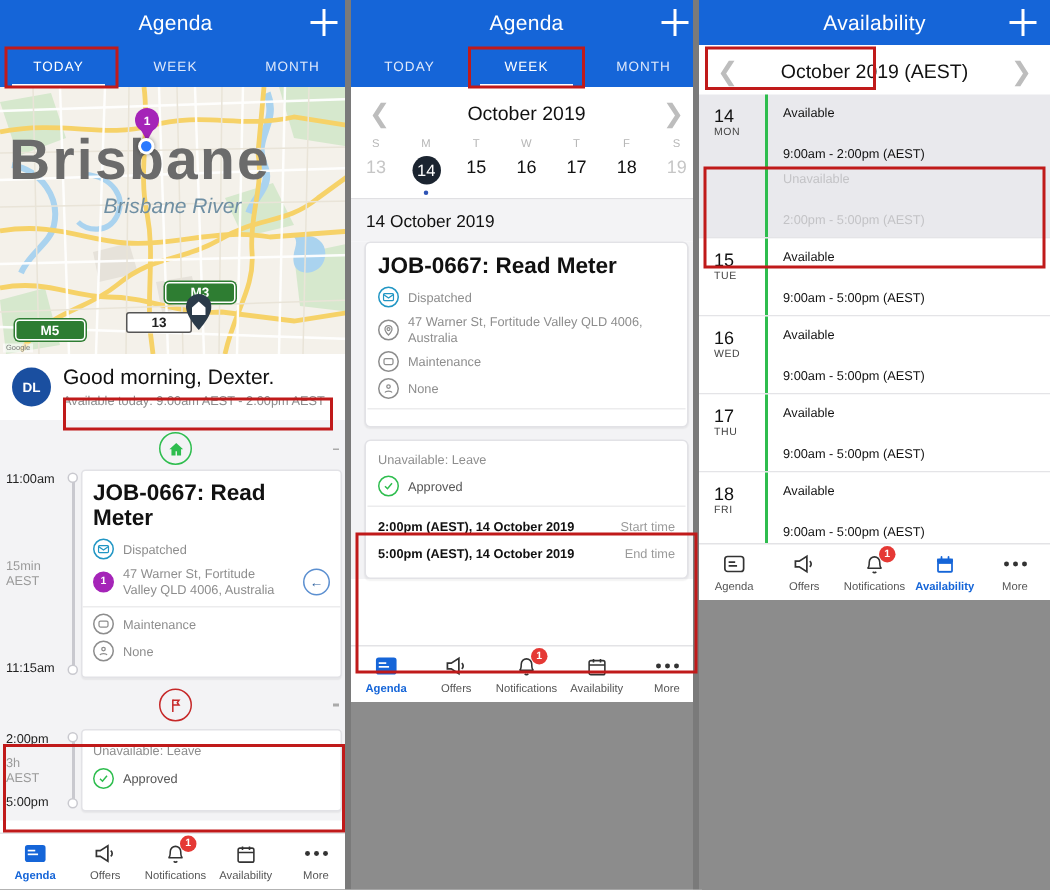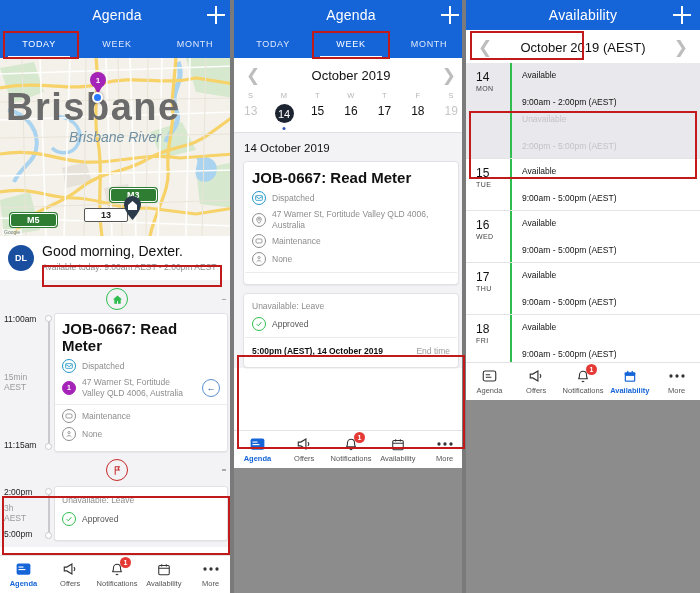--- a/index.html
+++ b/index.html
@@ -582,20 +582,24 @@
         <div class="card-line" style="margin-top:6px;">
           <span class="ic green">
             <svg width="8" height="8" viewBox="0 0 24 24" fill="none" stroke="#2ebd4e" stroke-width="3">
                 <path d="M5 12.5l5 5 9-11"></path>
               </svg>
           </span>
           <span class="txt" style="color:#555;">Approved</span>
         </div>
         <div class="card-div"></div>
         <div class="kv-row">
+          <span class="k">2:00pm (AEST), 14 October 2019</span>
+          <span class="v">Start time</span>
+        </div>
+        <div class="kv-row">
           <span class="k">5:00pm (AEST), 14 October 2019</span>
           <span class="v">End time</span>
         </div>
       </div>
     </div>
 
     <div class="botnav" style="bottom:125px;">
       <div class="nav-item active">
         <div class="nav-ico">
           <svg width="15" height="14" viewBox="0 0 24 22" fill="#1565d8">

